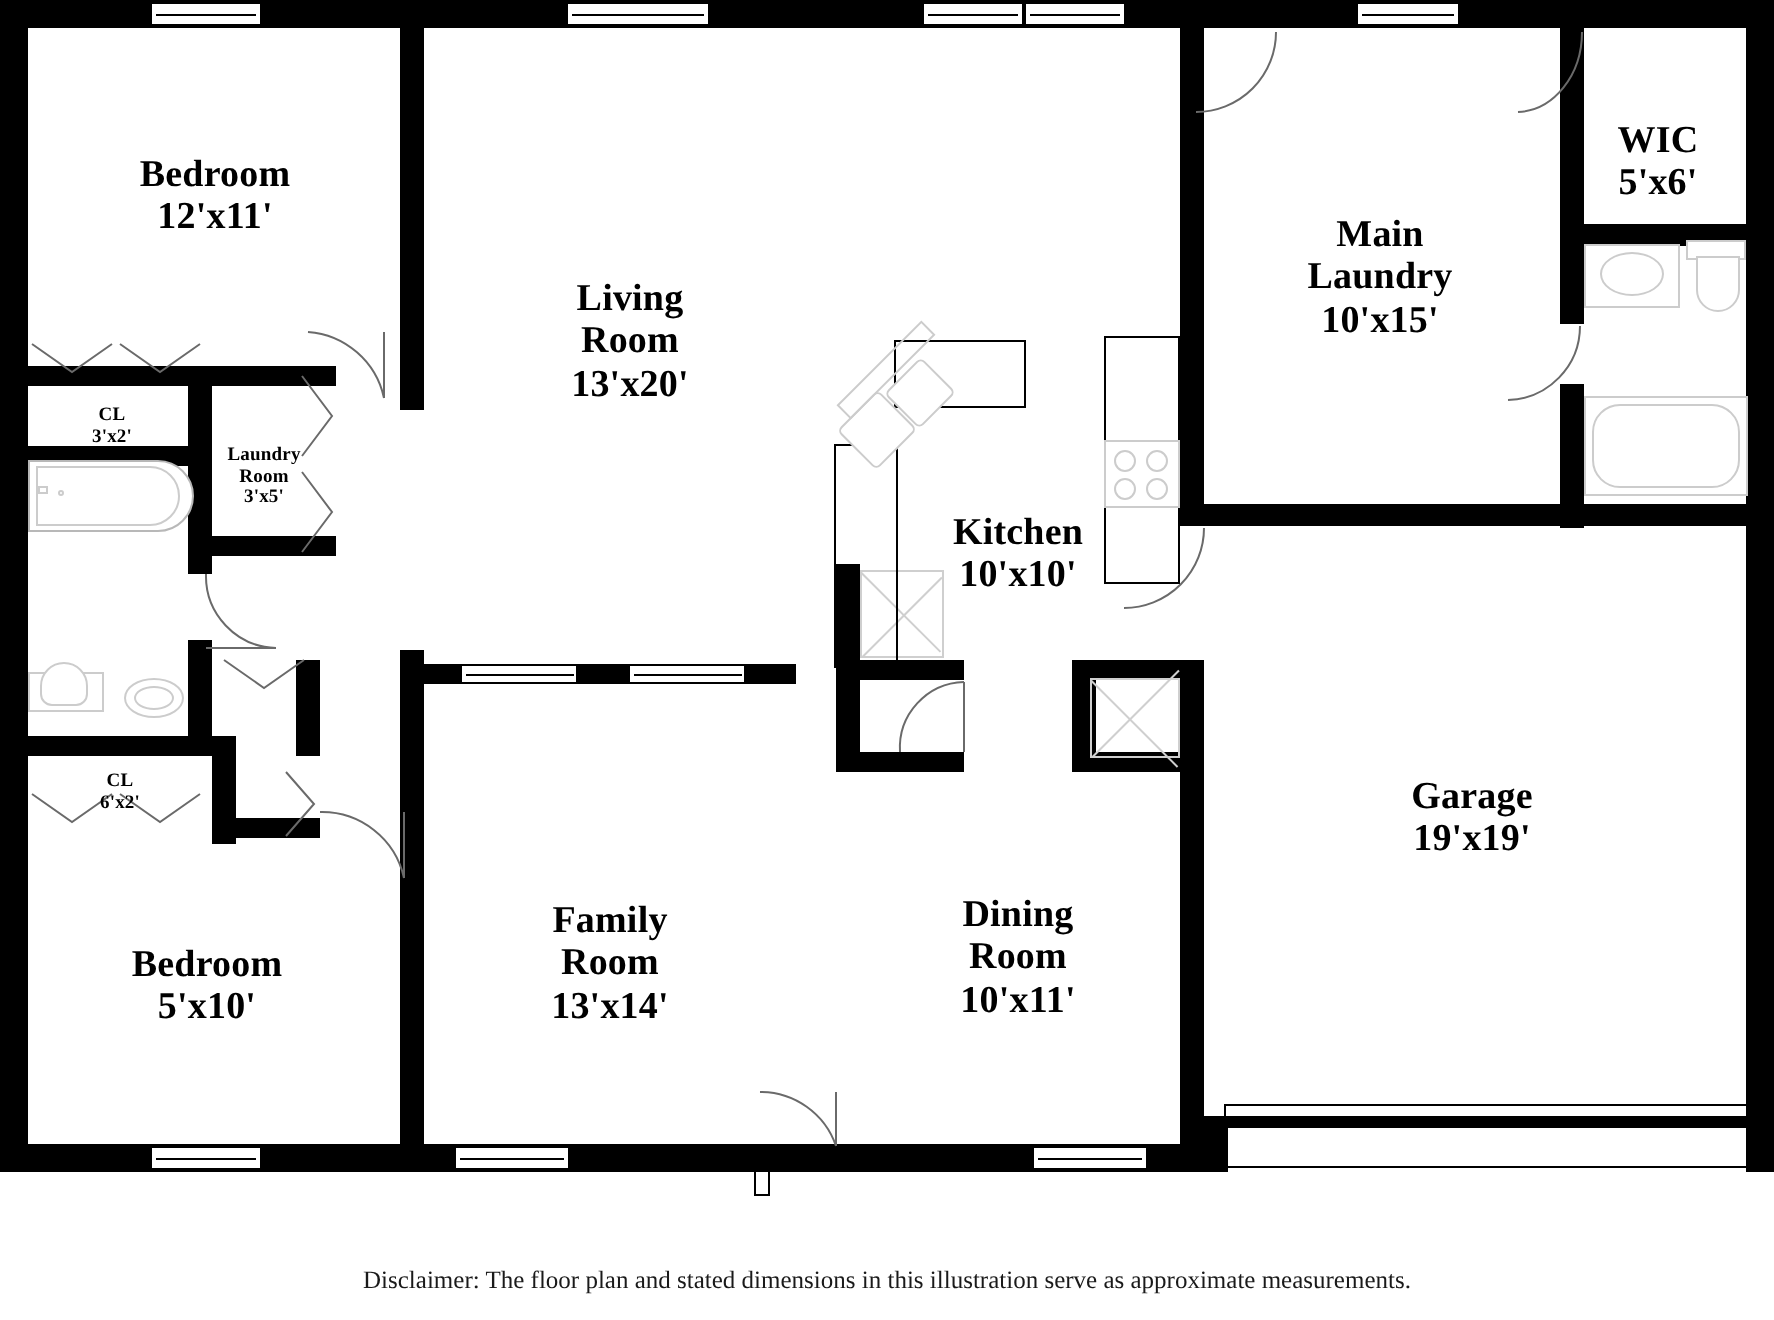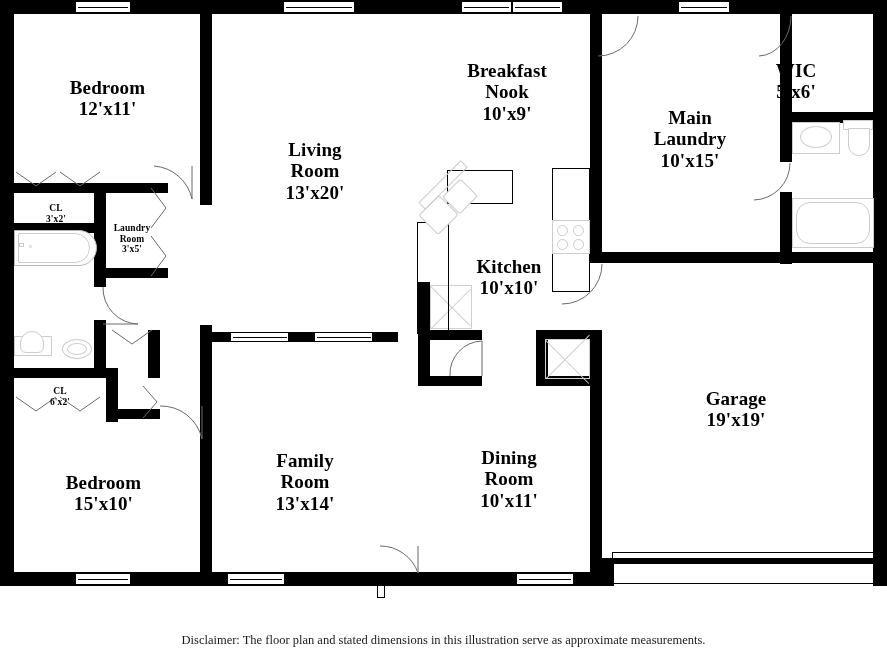--- a/index.html
+++ b/index.html
@@ -299,64 +299,59 @@
     </div>
 
     <div class="label sm" style="left:104px;top:212px;width:56px;">
       <span>Laundry
 Room</span>
       <span class="dim">3'x5'</span>
     </div>
 
     <div class="label big" style="left:16px;top:450px;width:175px;">
       <span>Bedroom</span>
-      <span class="dim">15'x10'</span>
+      <span class="dim">5'x10'</span>
     </div>
 
     <div class="label sm" style="left:18px;top:375px;width:84px;">
       <span>CL</span>
       <span class="dim">6'x2'</span>
     </div>
 
     <div class="label big" style="left:230px;top:117px;width:170px;">
       <span>Living
 Room</span>
       <span class="dim">13'x20'</span>
     </div>
 
     <div class="label big" style="left:222px;top:428px;width:166px;">
       <span>Family
 Room</span>
       <span class="dim">13'x14'</span>
     </div>
 
-    <div class="label big" style="left:428px;top:38px;width:158px;">
-      <span>Breakfast
-Nook</span>
-      <span class="dim">10'x9'</span>
-    </div>
 
     <div class="label big" style="left:443px;top:234px;width:132px;">
       <span>Kitchen</span>
       <span class="dim">10'x10'</span>
     </div>
 
     <div class="label big" style="left:440px;top:425px;width:138px;">
       <span>Dining
 Room</span>
       <span class="dim">10'x11'</span>
     </div>
 
     <div class="label big" style="left:614px;top:85px;width:152px;">
       <span>Main
 Laundry</span>
       <span class="dim">10'x15'</span>
     </div>
 
-    <div class="label big" style="left:752px;top:38px;width:88px;font-family:Liberation Serif, serif;">
+    <div class="label big" style="left:785px;top:38px;width:88px;font-family:Liberation Serif, serif;">
       <span>WIC</span>
       <span class="dim">5'x6'</span>
     </div>
 
     <div class="label big" style="left:660px;top:366px;width:152px;">
       <span>Garage</span>
       <span class="dim">19'x19'</span>
     </div>
 
   </div>

